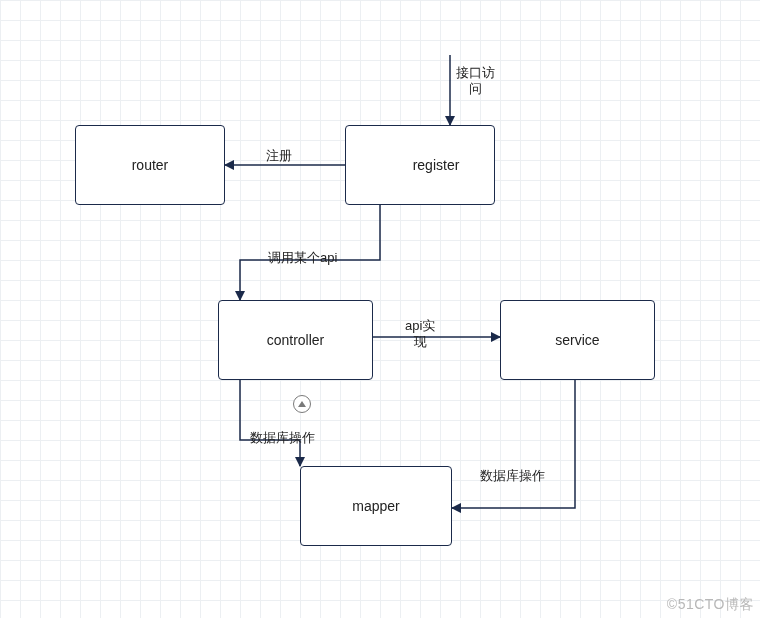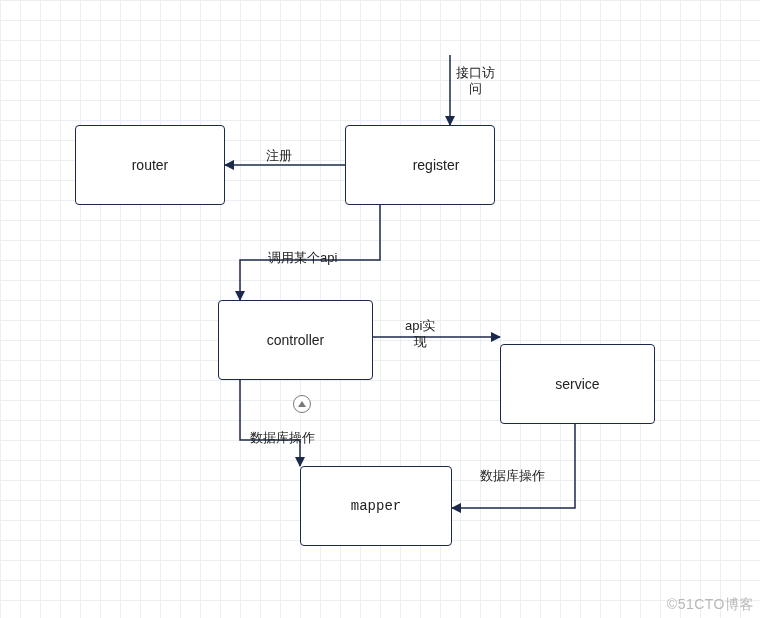--- a/index.html
+++ b/index.html
@@ -86,25 +86,25 @@
 </div>
 
 <div class="node" style="left:345px; top:125px; width:150px; height:80px;padding-left:32px;">
   <span>register</span>
 </div>
 
 <div class="node" style="left:170px; top:300px; width:155px; height:80px;margin-left:48px;">
   <span>controller</span>
 </div>
 
-<div class="node" style="left:500px; top:300px; width:155px; height:80px;margin-top:44px;">
+<div class="node" style="left:500px; top:300px; width:155px; height:80px;">
   <span>service</span>
 </div>
 
-<div class="node" style="left:300px; top:466px; width:152px; height:80px;font-family:Liberation Mono, monospace;">
+<div class="node" style="left:300px; top:466px; width:152px; height:80px;">
   <span>mapper</span>
 </div>
 
 <div class="lbl" style="left:456px; top:65px; white-space:pre;">接口访
 问</div>
 <div class="lbl" style="left:266px; top:148px;text-align:center;">注册</div>
 <div class="lbl" style="left:268px; top:250px;">调用某个api</div>
 <div class="lbl" style="left:405px; top:318px; white-space:pre;">api实
 现</div>
 <div class="lbl" style="left:250px; top:430px;">数据库操作</div>

